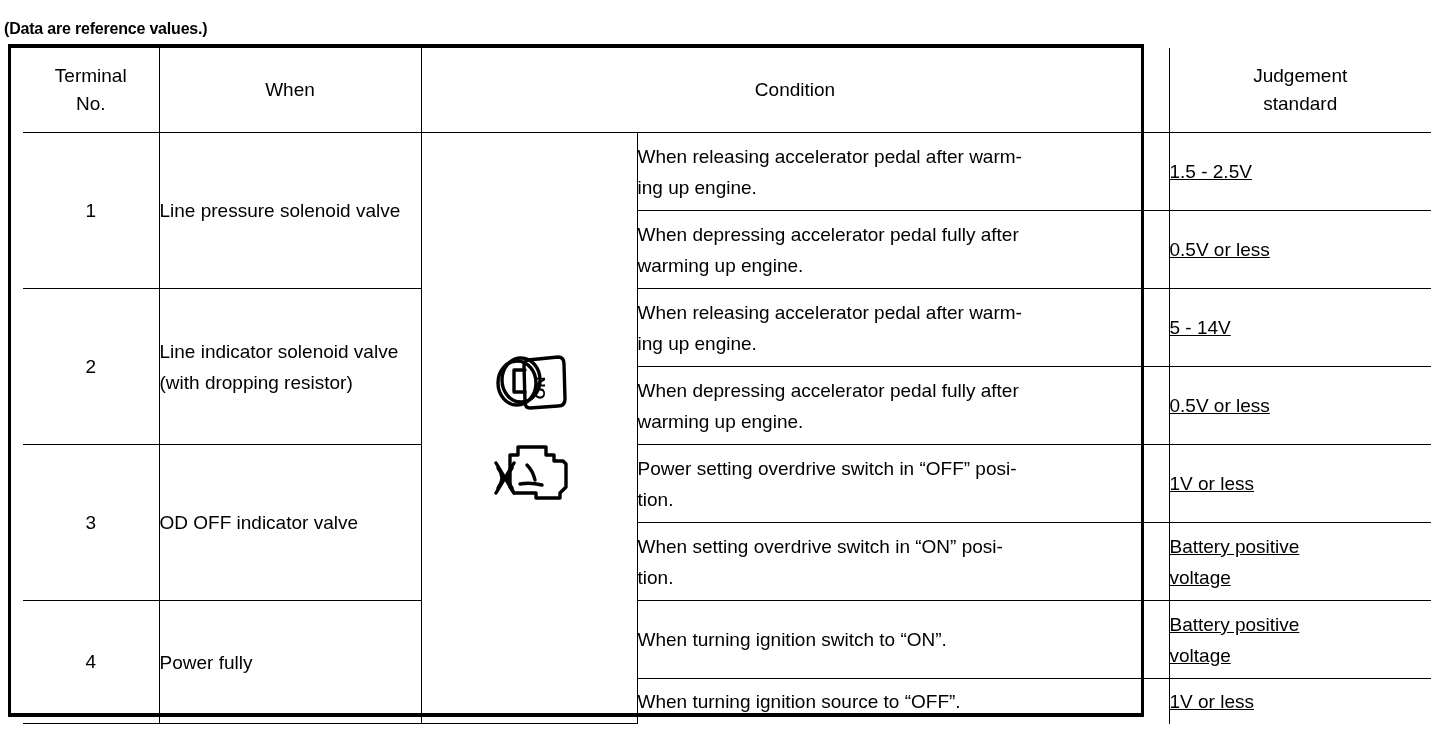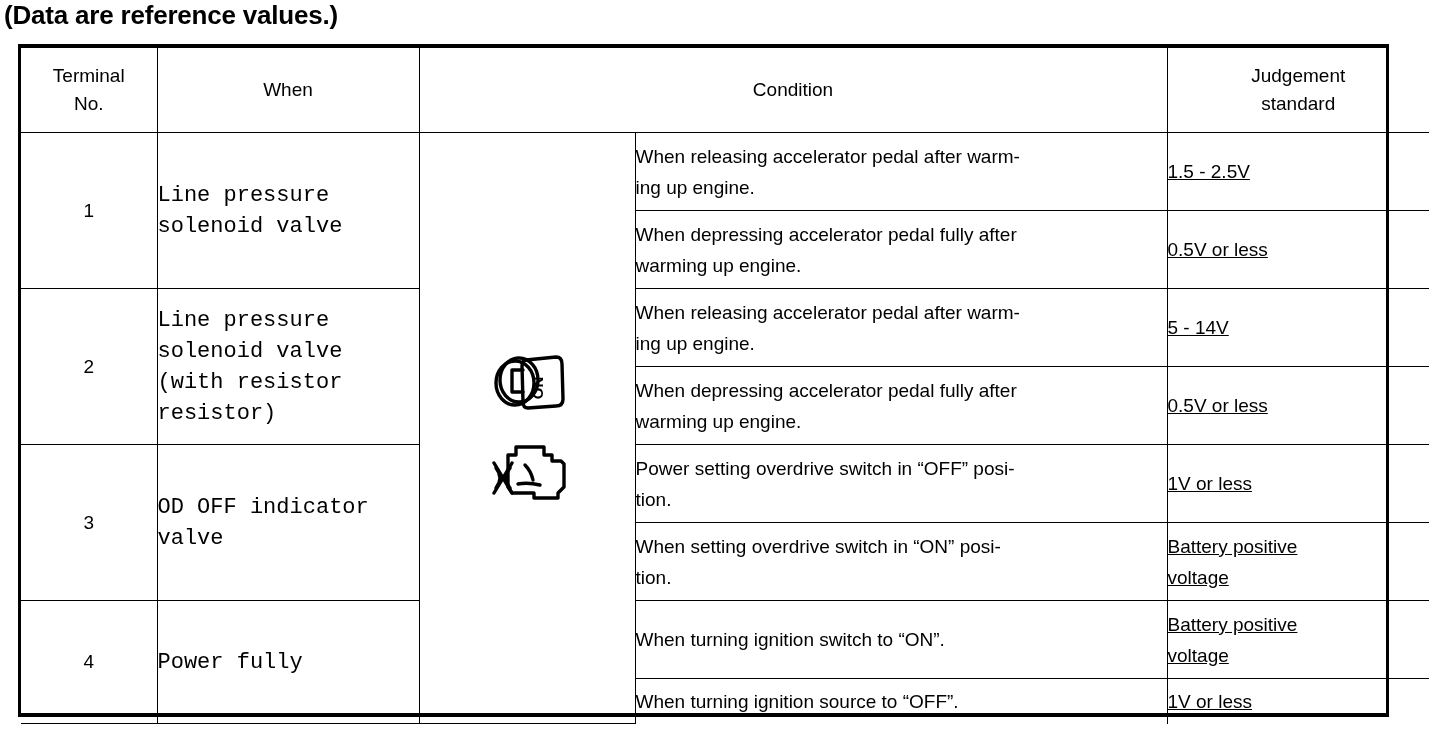--- a/index.html
+++ b/index.html
@@ -13,41 +13,42 @@
     font-family: "Liberation Sans", sans-serif;
     color: #000000;
     overflow: hidden;
     position: relative;
   }
 
   
   .doc-title {
     position: absolute;
     left: 4px;
-    top: 2px;
-    font-size: 26px;
+    top: 16px;
+    font-size: 16px;
     font-weight: bold;
     letter-spacing: -0.2px;
     line-height: 26px;
     white-space: nowrap;
     text-align: center;
   }
 
   
   .table-wrap {
     position: absolute;
-    left: 18px;
+    left: 8px;
     top: 44px;
-    width: 1371px;
+    width: 1136px;
     height: 673px;
     box-sizing: border-box;
     border-top: 4px solid #000;
     border-bottom: 4px solid #000;
     border-left: 3px solid #000;
     border-right: 3px solid #000;
+    padding-left: 12px;
   }
   table.spec {
     width: 100%;
     height: 100%;
     border-collapse: collapse;
     table-layout: fixed;
     font-size: 19px;
   }
   table.spec td, table.spec th {
     border: 1.5px solid #000;
@@ -82,22 +83,21 @@
   }
 
   
   .cell-term {
     text-align: center !important;
     font-size: 19px;
   }
   .cell-item {
     padding: 0 0 0 11px;
     line-height: 31px;
-    font-size: 22px;
-    font-family: Liberation Mono, monospace;
+    font-size: 19px;
   }
   .cell-cond {
     padding: 0 8px 0 11px;
     line-height: 31px;
     font-size: 19px;
   }
   .cell-judge {
     padding: 0 8px 0 9px;
     line-height: 31px;
     font-size: 19px;
@@ -208,21 +208,21 @@
         <td class="cell-cond">
           <div>When depressing accelerator pedal fully after</div>
           <div>warming up engine.</div>
         </td>
         <td class="cell-judge">0.5V or less</td>
       </tr>
 
       <tr class="row-sub">
         <td class="cell-term" rowspan="2">2</td>
         <td class="cell-item" rowspan="2">
-          <span>Line pressure solenoid valve (with resistor resistor)</span>
+          <span>Line indicator solenoid valve (with dropping resistor)</span>
         </td>
         <td class="cell-cond">
           <div>When releasing accelerator pedal after warm-</div>
           <div>ing up engine.</div>
         </td>
         <td class="cell-judge">5 - 14V</td>
       </tr>
       <tr class="row-sub">
         <td class="cell-cond">
           <div>When depressing accelerator pedal fully after</div>

